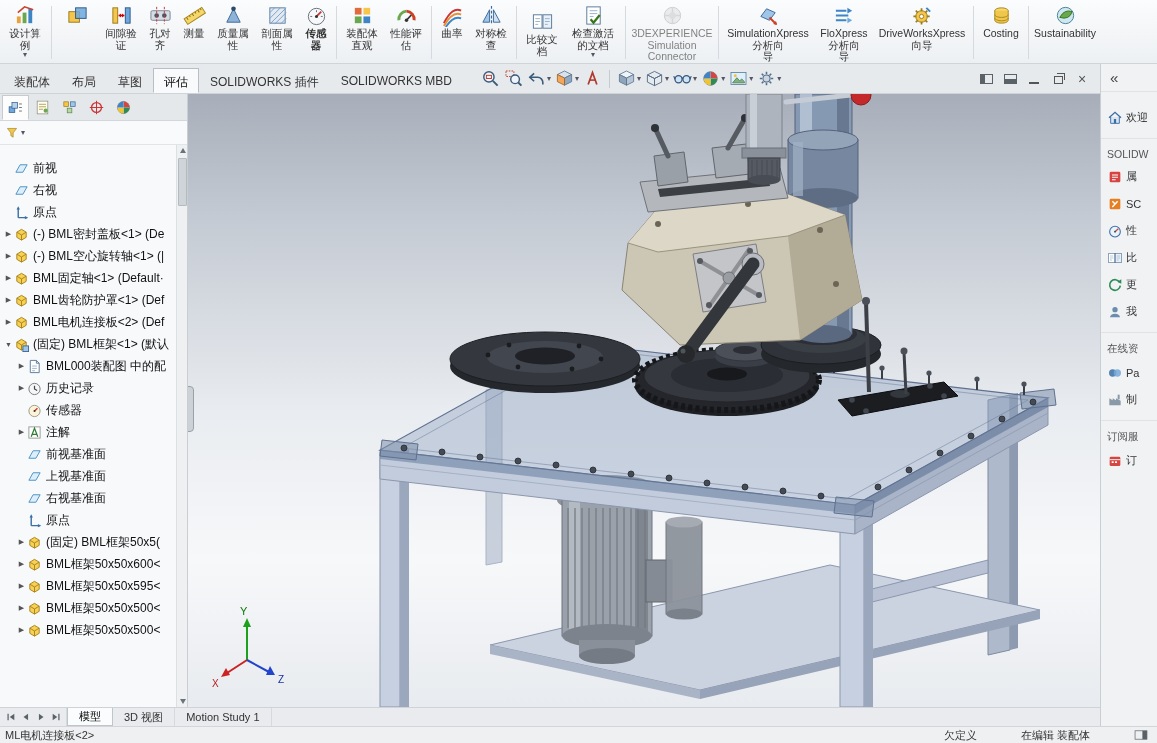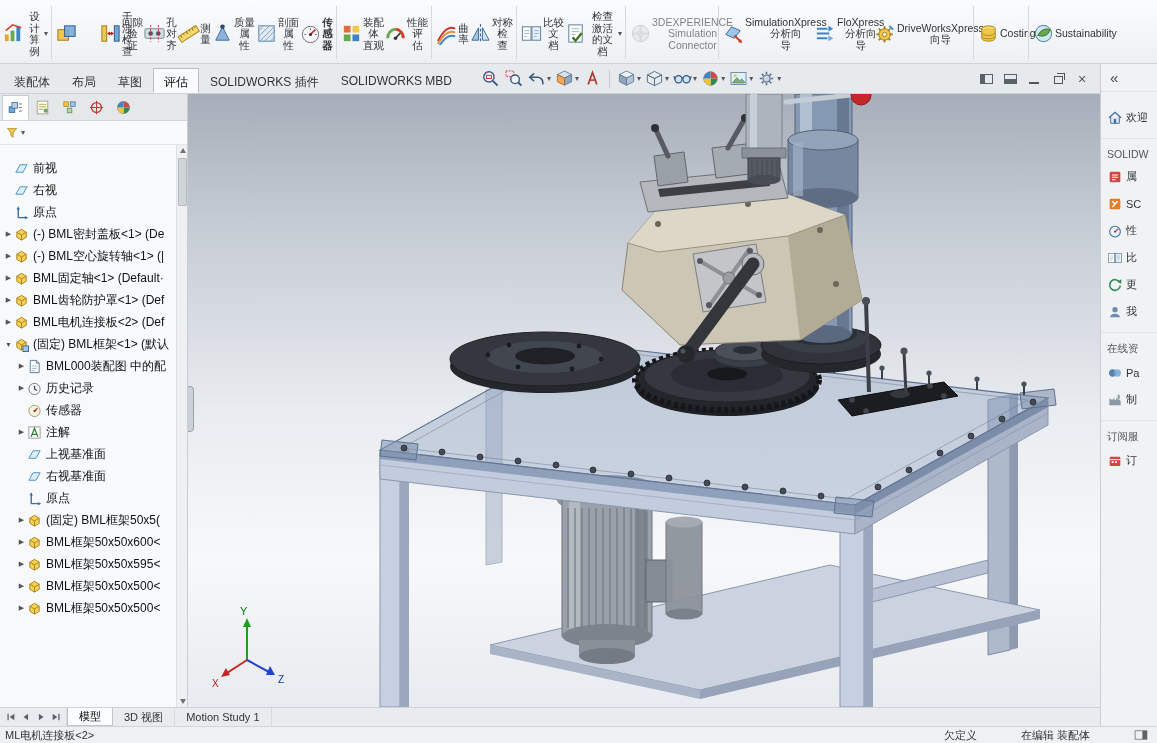--- a/index.html
+++ b/index.html
@@ -3,21 +3,21 @@
 <meta charset="utf-8">
 <style>
   *{margin:0;padding:0;box-sizing:border-box}
   html,body{width:1157px;height:743px;overflow:hidden}
   body{font-family:"Liberation Sans","DejaVu Sans",sans-serif;font-size:12px;color:#222;background:#eceef0}
   #app{position:relative;width:1157px;height:743px;background:#eceef0;overflow:hidden}
 
   
   .ribbon{position:absolute;left:0;top:0;width:1157px;height:64px;background:linear-gradient(#fbfcfd,#edf0f3);border-bottom:1px solid #d0d4d8;display:flex;padding:2px 1px 0 2px;overflow:hidden}
   .rtools{display:flex;align-items:stretch}
-  .rtool{display:flex;flex-direction:row;align-items:center;padding-top:2px;border-radius:3px;cursor:default;flex:none}
+  .rtool{display:flex;flex-direction:column;align-items:center;padding-top:2px;border-radius:3px;cursor:default;flex:none}
   .rtool .icw svg{display:block}
   .rlabel{font-size:10.5px;line-height:11.5px;text-align:center;white-space:pre-line;color:#333;margin-top:1px}
   .rtool.disabled{filter:grayscale(.9);opacity:.6}
   .dd{font-size:8px;color:#556;line-height:8px}
   .rsep{width:1px;background:#d6dade;margin:4px 3px;flex:none}
 
   
   .band{position:absolute;left:0;top:64px;width:1100px;height:30px;background:#e7eaed;border-bottom:1px solid #cfd3d7;display:flex;align-items:flex-end}
   .tabs{display:flex;height:25px;margin-left:3px}
   .tab{padding:5px 10px 3px;font-size:12px;color:#333;border:1px solid transparent;white-space:nowrap}
@@ -646,20 +646,29 @@
         </div>
         <div class="trow" style="padding-left: 16px;">
           <span class="texp">▶</span>
           <span class="ticon">
             <svg viewBox="0 0 16 16" width="15" height="15">
               <rect x="2" y="2" width="12" height="12" fill="#fff" stroke="#999"></rect>
               <path d="M4.5 12.5 L8 3.5 L11.5 12.5 M5.8 10 h4.4" fill="none" stroke="#2e7d32" stroke-width="1.3"></path>
             </svg>
           </span>
           <span class="tlabel">注解</span>
+        </div>
+        <div class="trow" style="padding-left: 16px;">
+          <span class="texp"></span>
+          <span class="ticon">
+            <svg viewBox="0 0 16 16" width="15" height="15">
+              <path d="M2 12 L6.5 4 H14 L9.5 12 z" fill="#d8ecf8" fill-opacity=".9" stroke="#4a90c4"></path>
+            </svg>
+          </span>
+          <span class="tlabel">前视基准面</span>
         </div>
         <div class="trow" style="padding-left: 16px;">
           <span class="texp"></span>
           <span class="ticon">
             <svg viewBox="0 0 16 16" width="15" height="15">
               <path d="M2 12 L6.5 4 H14 L9.5 12 z" fill="#d8ecf8" fill-opacity=".9" stroke="#4a90c4"></path>
             </svg>
           </span>
           <span class="tlabel">上视基准面</span>
         </div>

